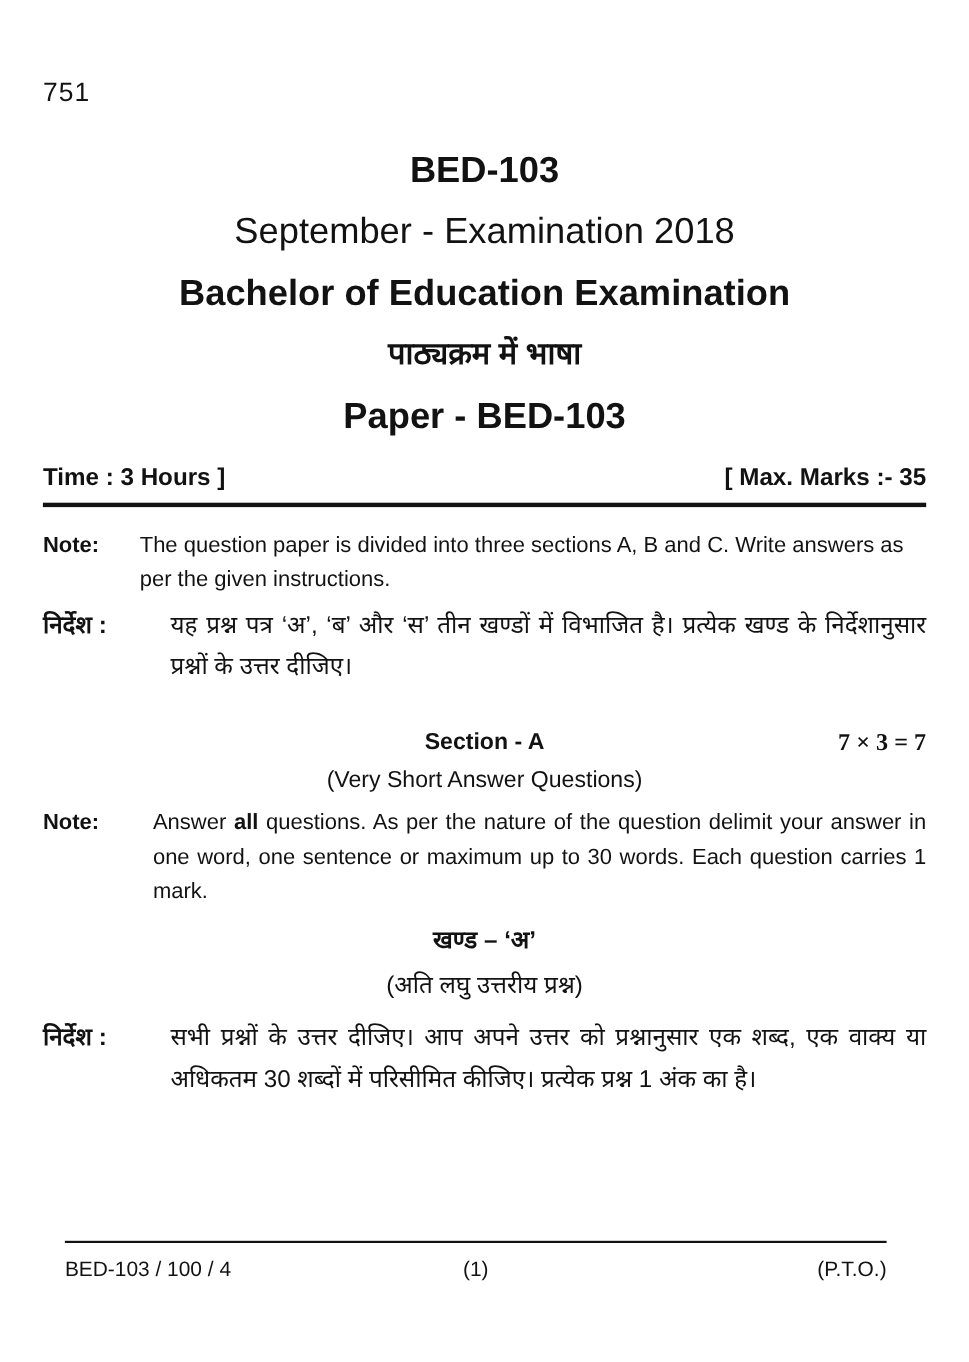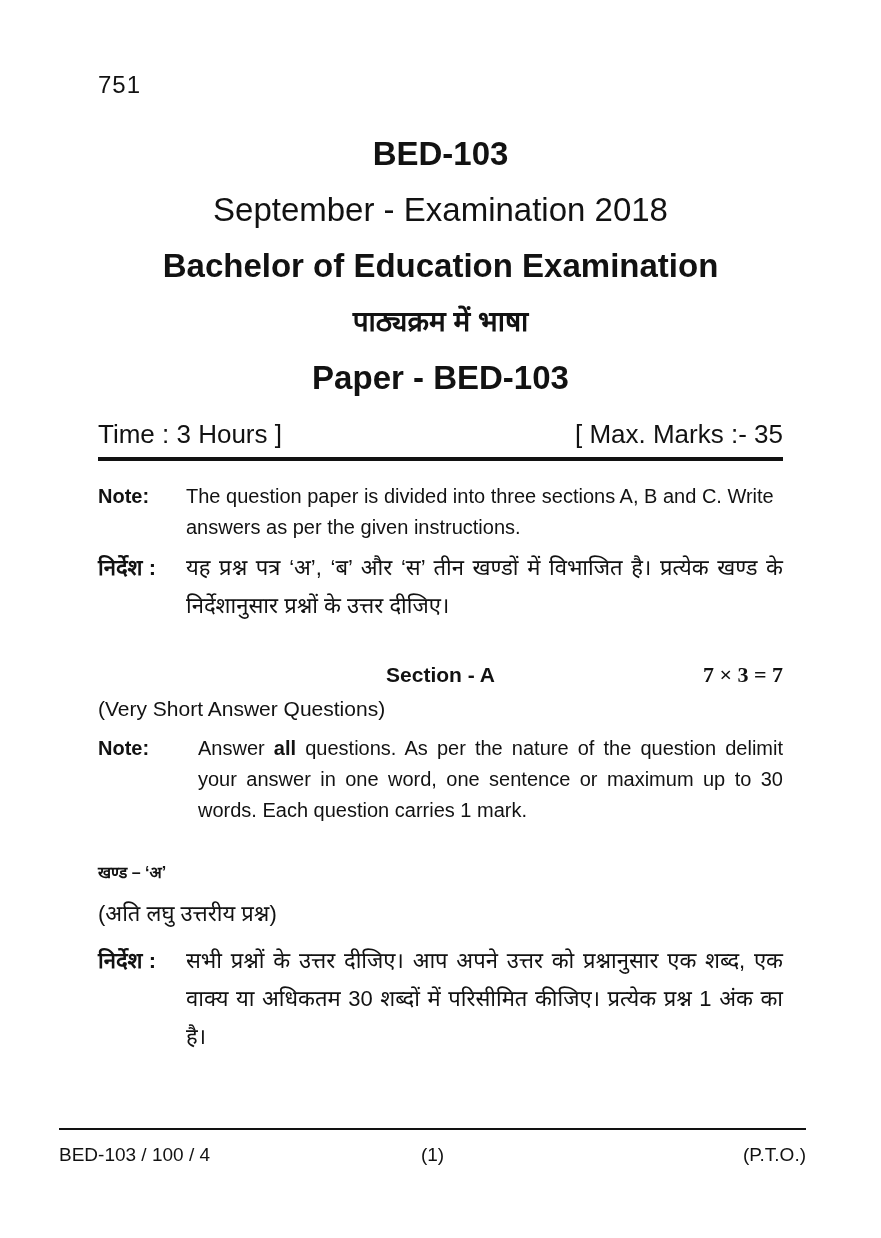--- a/index.html
+++ b/index.html
@@ -5,42 +5,42 @@
   * { margin: 0; padding: 0; box-sizing: border-box; }
   html, body { background: #ffffff; }
   body {
     width: 881px; height: 1238px;
     position: relative;
     overflow: hidden;
     font-family: "Liberation Sans", sans-serif;
     color: #121212;
     background: #ffffff;
   }
-  .page { padding: 0 98px; }
+  .page { padding: 0 39px; }
   .serial {
     margin-top: 70px;
     font-size: 24px;
     line-height: 29px;
     letter-spacing: 1px;
   }
   .header-block { margin-top: 38px; }
   .h-line {
     text-align: center;
     font-size: 33px;
     line-height: 34px;
     margin-bottom: 22px;
     font-weight: bold;
   }
   .h-line.regular { font-weight: normal; }
   .h-line.hindi { font-size: 28px; }
   .meta-row {
     margin-top: 26px;
-    font-size: 26px;
+    font-size: 22px;
     line-height: 26px;
-    font-weight: normal;
+    font-weight: bold;
     display: flex;
     justify-content: space-between;
   }
   .rule-thick {
     margin-top: 10px;
     border: none;
     border-top: 4px solid #121212;
   }
   .note-row {
     display: flex;
@@ -51,20 +51,21 @@
     width: 88px;
     flex: 0 0 88px;
     font-weight: bold;
   }
   .note-row .text { flex: 1; }
   .note-1 { margin-top: 20px; }
   .nirdesh-row {
     display: flex;
     font-size: 22px;
     line-height: 38px;
+    gap: 28px;
   }
   .nirdesh-row .label {
     width: 88px;
     flex: 0 0 88px;
     font-weight: bold;
   }
   .nirdesh-row .text { flex: 1; text-align: justify; }
   .nirdesh-1 { margin-top: 6px; }
   .section-head {
     margin-top: 36px;
@@ -76,36 +77,38 @@
   }
   .section-head .marks {
     position: absolute;
     right: 0; top: 0;
     font-family: "Liberation Serif", serif;
     font-weight: 600;
     font-size: 22px;
   }
   .section-sub {
     margin-top: 6px;
+    text-align: center;
     font-size: 21px;
     line-height: 28px;
   }
   .note-a { margin-top: 10px; }
   .note-a .label { flex: 0 0 100px; width: 100px; }
   .note-a .text { text-align: justify; }
   .bold { font-weight: bold; }
   .khand-title {
-    margin-top: 32px;
-    font-size: 16px;
+    margin-top: 14px;
+    text-align: center;
+    font-size: 22px;
     line-height: 30px;
     font-weight: bold;
   }
   .khand-sub {
     margin-top: 10px;
-    text-align: left;
+    text-align: center;
     font-size: 22px;
     line-height: 32px;
   }
   .nirdesh-2 { margin-top: 12px; }
   .footer {
     position: absolute;
     left: 59px; right: 75px;
     top: 1128px;
     border-top: 2px solid #121212;
     padding-top: 14px;

